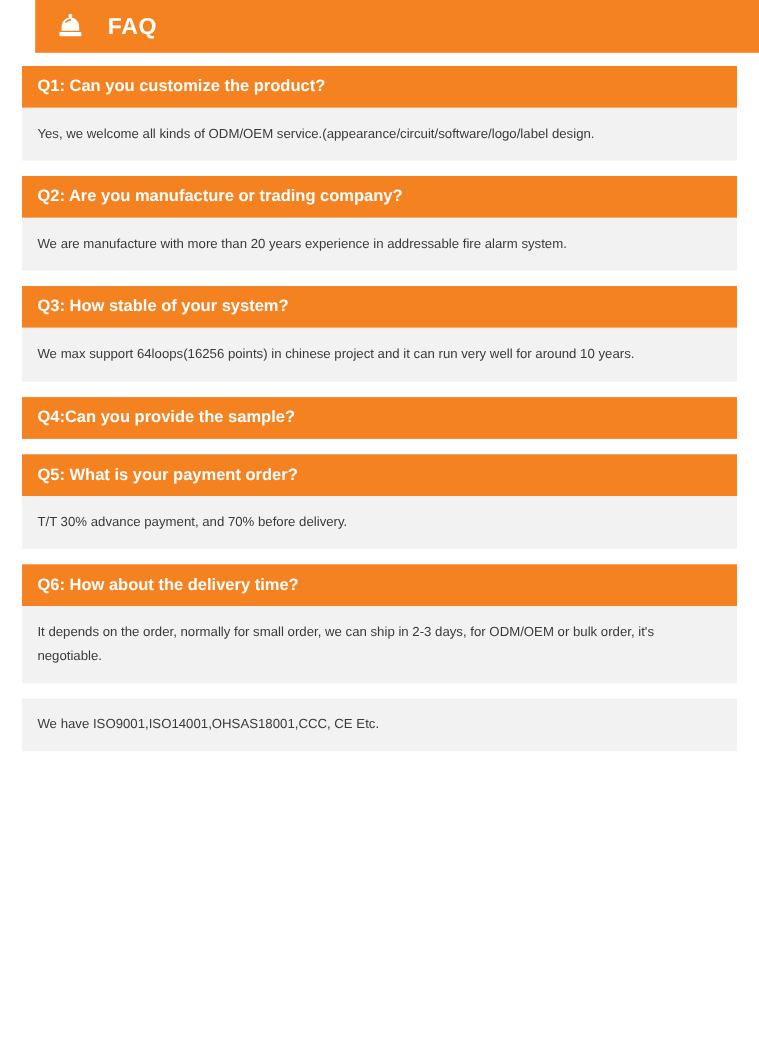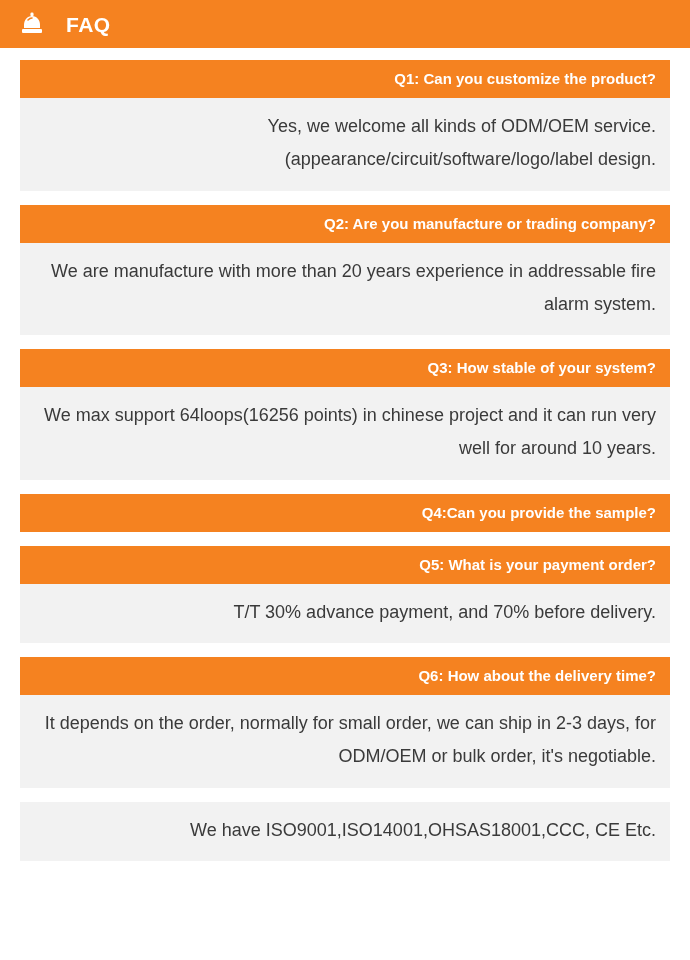--- a/index.html
+++ b/index.html
@@ -23,20 +23,21 @@
   }
 
   
   .header {
     height: 48px;
     background: #f58220;
     display: flex;
     align-items: center;
     padding-left: 18px;
     box-sizing: border-box;
+    margin-left: 32px;
   }
   .header-icon {
     width: 28px;
     height: 28px;
     flex: 0 0 auto;
     display: flex;
     align-items: center;
     justify-content: center;
     margin-right: 20px;
   }
@@ -45,38 +46,37 @@
     font-weight: bold;
     color: #ffffff;
     letter-spacing: 0.5px;
     line-height: 1;
   }
 
   
   .faq-list {
     padding: 12px 20px 0 20px;
     box-sizing: border-box;
-    text-align: right;
   }
   .faq-item {
     margin-bottom: 14px;
   }
   .faq-q {
     background: #f58220;
     color: #ffffff;
     font-size: 15px;
     font-weight: bold;
     padding: 10px 14px;
     box-sizing: border-box;
     line-height: 1.2;
   }
   .faq-a {
     background: #f2f2f2;
     color: #3a3a3a;
-    font-size: 18px;
+    font-size: 12px;
     line-height: 1.85;
     padding: 12px 14px 14px 14px;
     box-sizing: border-box;
   }
 </style>
 </head>
 <body>
 
 <div class="page">
 

